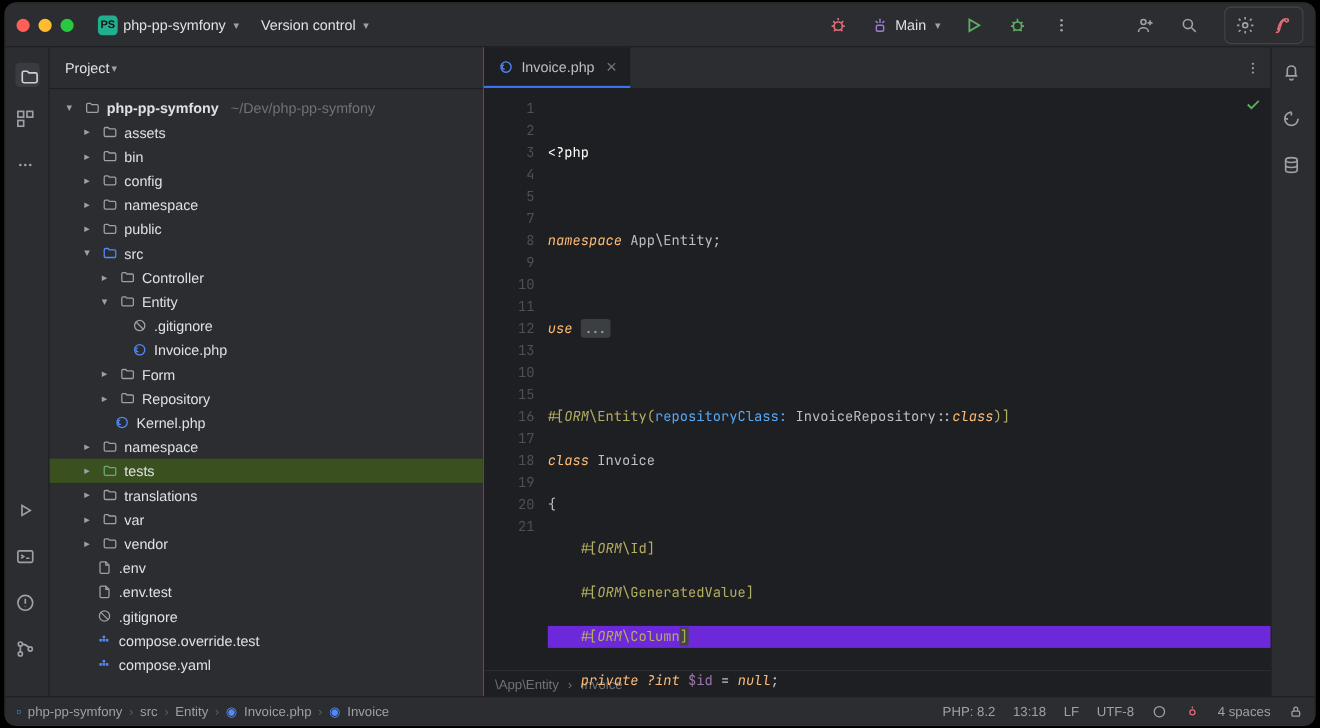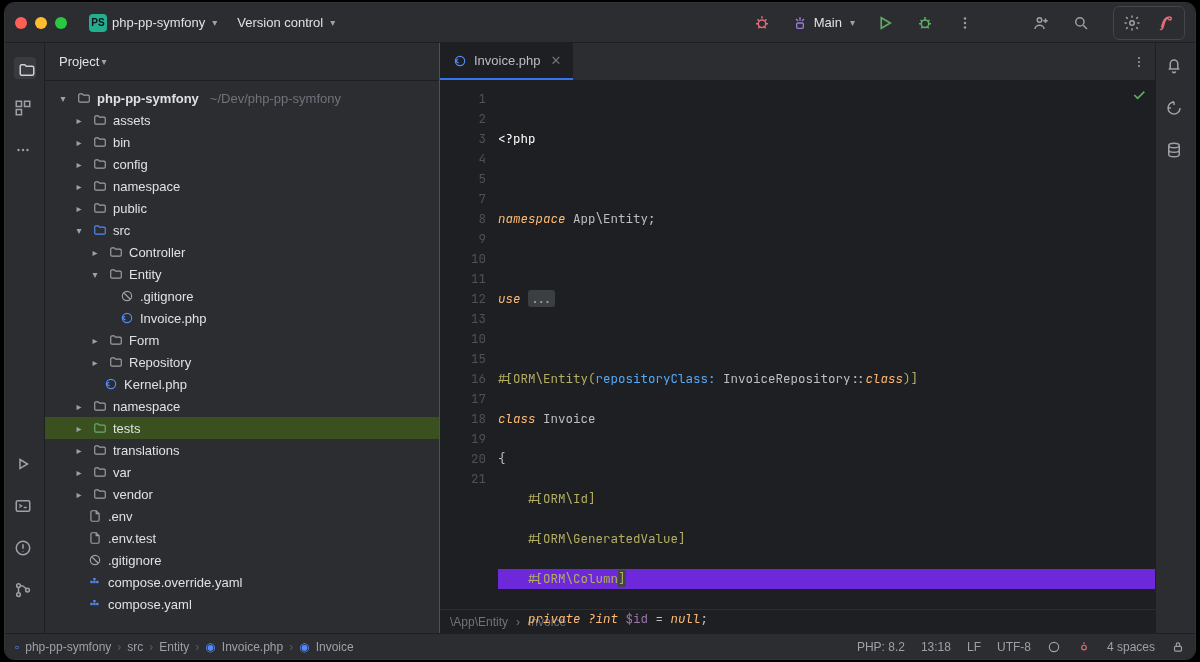--- a/index.html
+++ b/index.html
@@ -148,21 +148,21 @@
   font-family: "JetBrains Mono", Menlo, Consolas, monospace;
   font-size: 12.5px; line-height: 20px;
   white-space: pre;
   position: relative;
 }
 .cl { height: 20px; }
 .cl.hl { background: #6d28d9; }
 .k-tag { color: #ffffff; }
 .k-key { color: #fdba74; font-style: italic; }
 .k-dec { color: #b3ae60; }
-.k-ita { }
+.k-ita { font-style: italic; }
 .k-var { color: #9876aa; }
 .k-txt { color: #bcbec4; }
 .k-bk  { color: #bcbec4; }
 .k-param { color: #56a8f5; }
 .k-class { color: #bcbec4; }
 .k-fold { background: #3c3f41; color: #9da0a8; border-radius: 3px; padding: 0 2px; }
 .check {
   position: absolute; top: 6px; right: 8px;
   width: 16px; height: 16px; color: #5fad65;
 }
@@ -531,21 +531,21 @@
           </div>
         <div class="tree-row" style="padding-left:42px">
             <span class="ficon yaml-ic">
               <svg viewBox="0 0 24 24" width="14" height="14" fill="#548af7">
                 <rect x="4" y="10" width="4" height="4"></rect>
                 <rect x="9" y="10" width="4" height="4"></rect>
                 <rect x="14" y="10" width="4" height="4"></rect>
                 <rect x="9" y="5" width="4" height="4"></rect>
               </svg>
             </span>
-            <span class="tree-label">compose.override.yaml</span>
+            <span class="tree-label">compose.override.test</span>
           </div>
         <div class="tree-row" style="padding-left:42px">
             <span class="ficon yaml-ic">
               <svg viewBox="0 0 24 24" width="14" height="14" fill="#548af7">
                 <rect x="4" y="10" width="4" height="4"></rect>
                 <rect x="9" y="10" width="4" height="4"></rect>
                 <rect x="14" y="10" width="4" height="4"></rect>
                 <rect x="9" y="5" width="4" height="4"></rect>
               </svg>
             </span>

